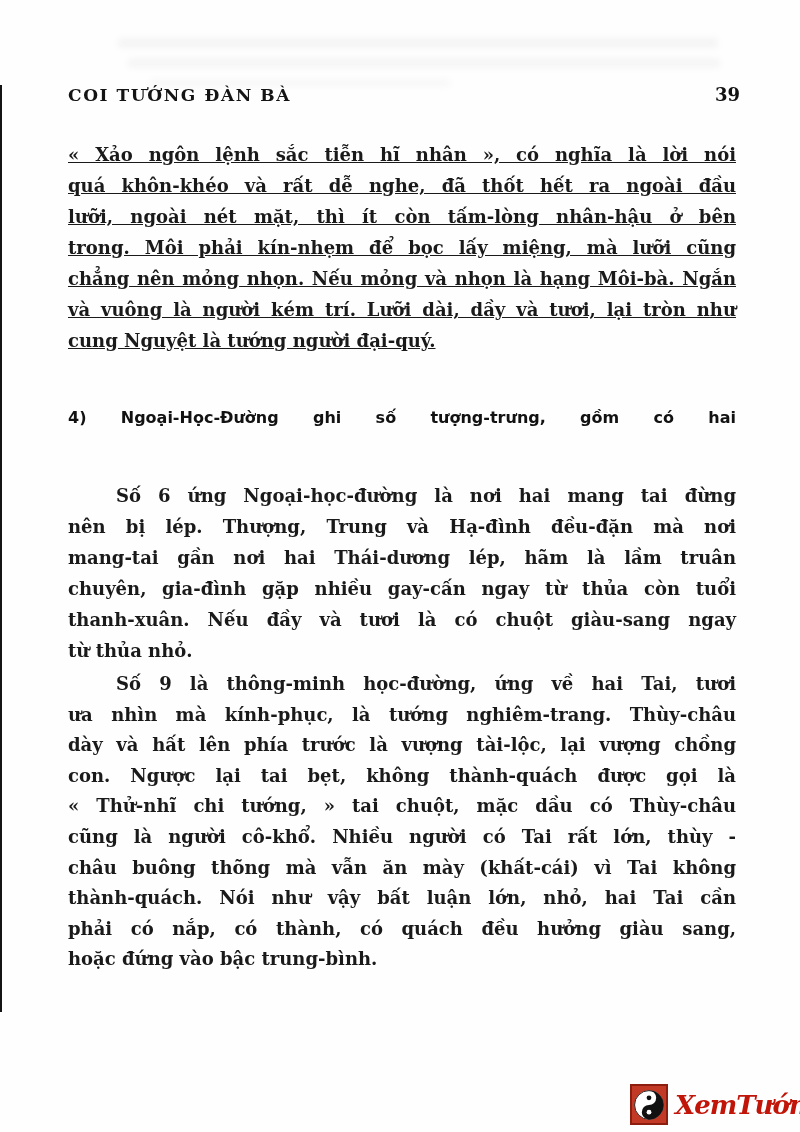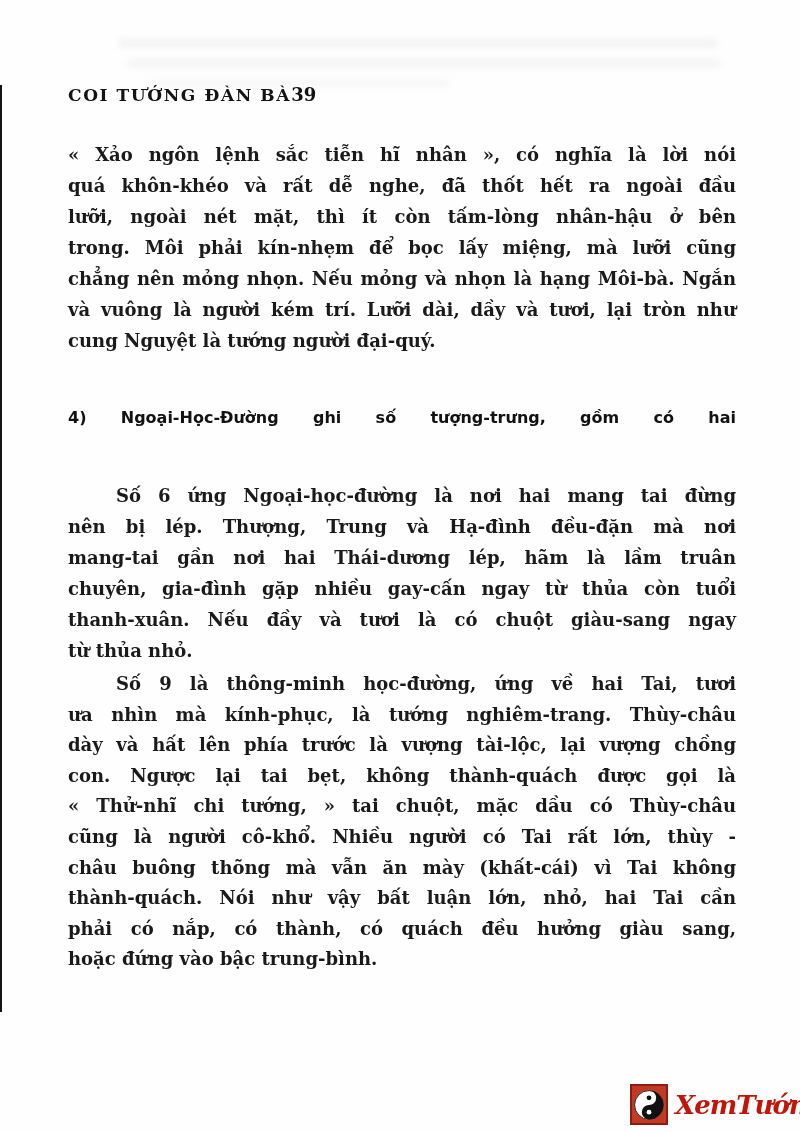--- a/index.html
+++ b/index.html
@@ -9,31 +9,31 @@
     font-family:"DejaVu Serif", serif;color:#161616;
   }
   
   .edge-line{position:absolute;left:0;top:85px;width:2px;height:927px;background:#141414;}
   .smudge{position:absolute;background:#8a8a8a;filter:blur(3px);border-radius:3px;}
   .smudge.s1{left:118px;top:38px;width:600px;height:10px;opacity:.08;}
   .smudge.s2{left:128px;top:58px;width:592px;height:10px;opacity:.07;}
   .smudge.s3{left:150px;top:79px;width:300px;height:8px;opacity:.05;}
   
   .runhead{position:absolute;left:68px;top:84px;width:672px;display:flex;
-    justify-content:flex-start;align-items:baseline;}
+    justify-content:space-between;align-items:baseline;}
   .runhead .title{font-weight:bold;font-size:17px;letter-spacing:1.6px;color:#141414;}
   .runhead .pnum{font-weight:bold;font-size:18px;color:#111;}
   
   .para{position:absolute;left:68px;width:668px;font-size:18px;font-weight:bold;
     color:#1a1a1a;}
   .para .ln{height:31px;line-height:31px;text-align:justify;text-align-last:justify;
     white-space:nowrap;overflow:visible;}
   .para .ln.last{text-align-last:auto;}
   .para .ln.indent{padding-left:48px;}
-  .p1{top:139px;}
+  .p1{top:139px;text-decoration:underline;}
   .p2{top:480px;}
   .p3{top:669px;}
   .p3 .ln{height:30.6px;line-height:30.6px;}
   
   .section-heading{position:absolute;left:68px;top:399px;width:668px;
     font-family:"DejaVu Sans", sans-serif;font-weight:bold;font-size:16px;
     color:#121212;}
   .section-heading .ln{height:38px;line-height:38px;text-align:justify;
     text-align-last:justify;white-space:nowrap;}
   .section-heading .ln.last{text-align-last:auto;word-spacing:4px;}

